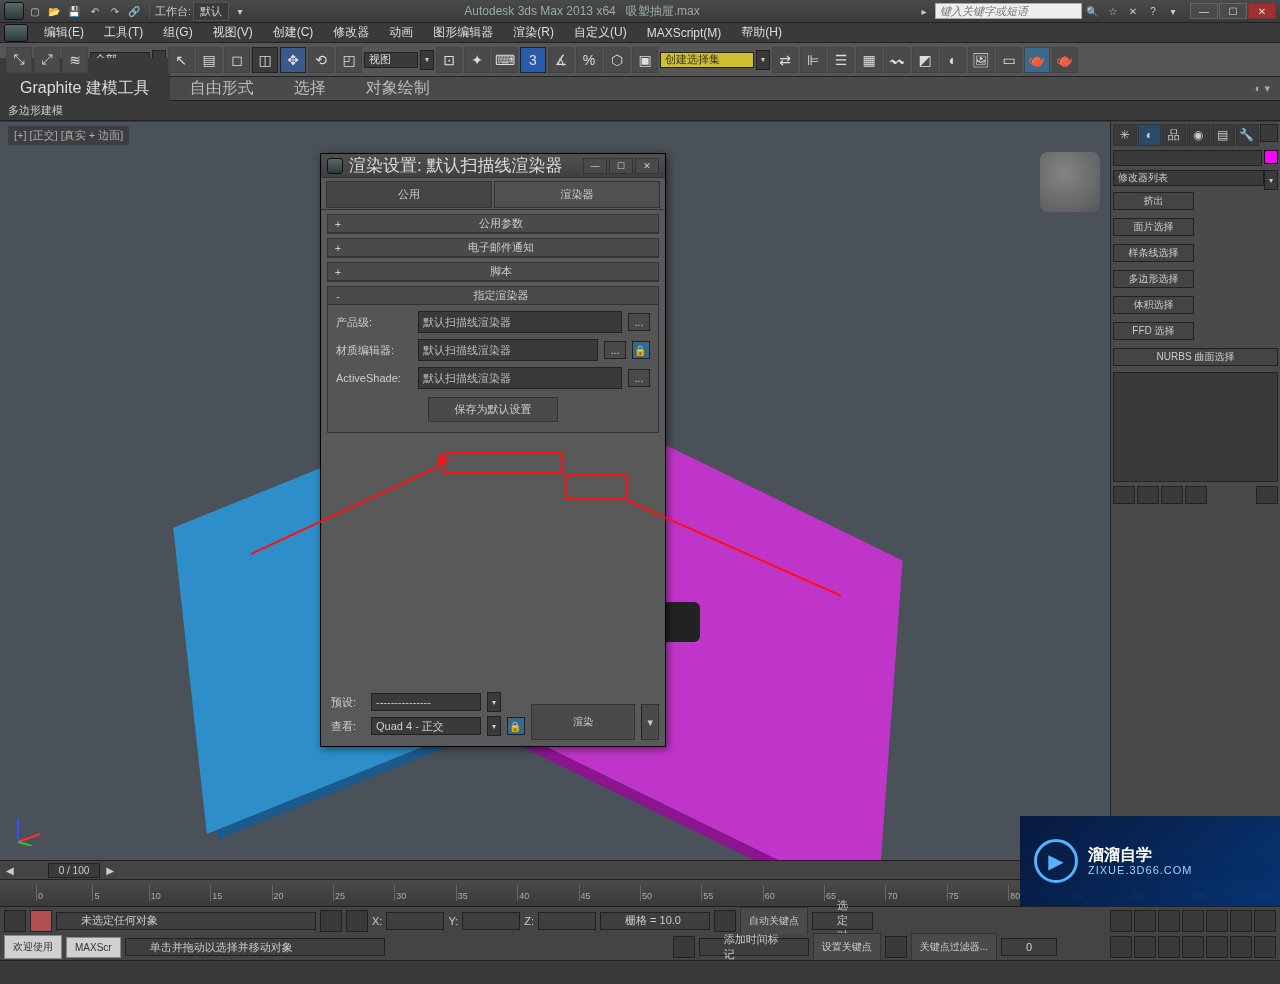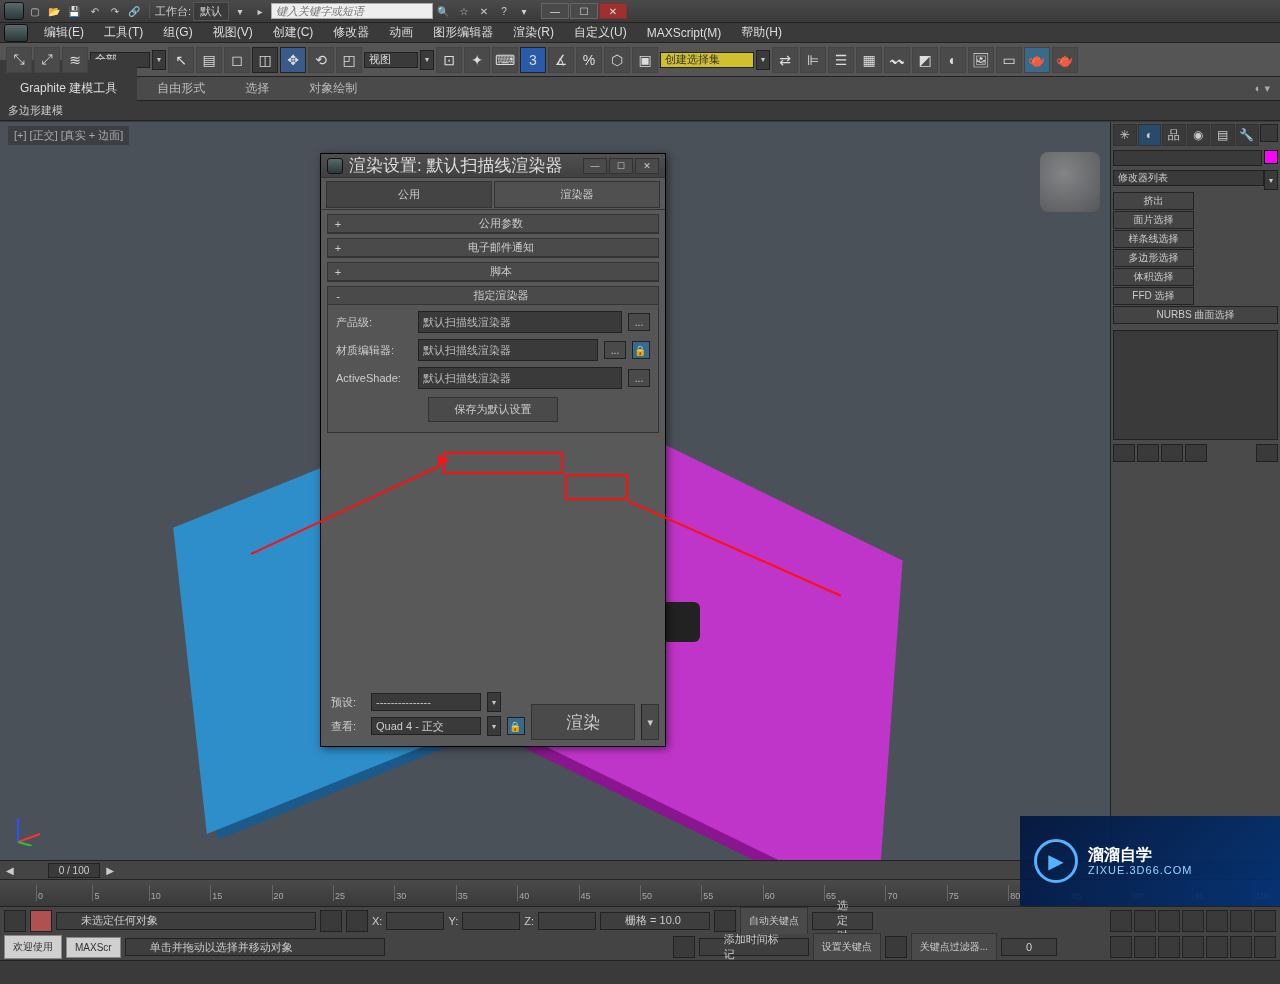--- a/index.html
+++ b/index.html
@@ -5,40 +5,40 @@
 * { margin: 0; padding: 0; box-sizing: border-box; font-family: "Microsoft YaHei", Arial, sans-serif; user-select: none; }
 body { background: #3a3a3a; width: 1280px; height: 984px; overflow: hidden; position: relative; color: #cccccc; font-size: 11px; }
 
 
 .titlebar { height: 23px; background: linear-gradient(#4a4a4a, #3a3a3a); display: flex; align-items: center; gap: 2px; padding: 0 4px; border-bottom: 1px solid #222; }
 .app-icon { width: 20px; height: 18px; background: linear-gradient(#5a6a6a,#2a3a3a); border-radius: 3px; border: 1px solid #111; }
 .tb-btn { width: 18px; height: 16px; display: inline-flex; align-items: center; justify-content: center; color: #ccc; font-size: 10px; }
 .tb-sep { width: 1px; height: 14px; background: #555; margin: 0 3px; }
 .workspace-dd { background: #3a3a3a; border: 1px solid #555; padding: 1px 6px; font-size: 11px; color: #ccc; }
 .titlebar .apptitle { flex: 1; text-align: center; color: #9aa; font-size: 12px; }
-.search-box { width: 162px; height: 16px; background: #eee; border: 1px solid #aaa; color: #666; font-style: italic; padding: 0 4px; font-size: 11px; }
+.search-box { width: 147px; height: 16px; background: #eee; border: 1px solid #aaa; color: #666; font-style: italic; padding: 0 4px; font-size: 11px; }
 .win-btns { display: flex; gap: 1px; margin-left: 6px; }
 .win-btn { width: 28px; height: 16px; background: #4a4a4a; border: 1px solid #666; display: flex; align-items: center; justify-content: center; color: #ddd; font-size: 10px; }
 .win-close { background: #a03030; border-color: #803030; }
 
 
 .menubar { height: 20px; background: #3a3a3a; display: flex; align-items: center; padding: 0 4px; border-bottom: 1px solid #222; }
 .menubar .menu-item { padding: 2px 10px; color: #ddd; font-size: 12px; }
 
 
 .toolbar { height: 34px; background: #555; display: flex; align-items: center; padding: 2px 6px; gap: 2px; border-bottom: 1px solid #222; }
 .t-icon { width: 26px; height: 26px; border: 1px solid #444; background: #4a4a4a; display: inline-flex; align-items: center; justify-content: center; position: relative; font-size: 14px; color: #ddd; }
 .t-icon.active { background: #3a3a3a; border: 1px solid #222; }
 .t-dd { height: 16px; background: #3a3a3a; border: 1px solid #222; color: #ddd; padding: 1px 4px; font-size: 11px; display: flex; align-items: center; }
 .t-dd-arrow { width: 14px; height: 20px; background: #3a3a3a; border: 1px solid #222; display: inline-flex; align-items: center; justify-content: center; font-size: 8px; }
 .yellow-box { background: #d0c030 !important; color: #333 !important; }
 
 
 .ribbon { height: 24px; background: #4a4a4a; display: flex; align-items: center; border-bottom: 1px solid #222; }
-.ribbon-tab { padding: 20px 20px; font-size: 12px; color: #bbb; }
+.ribbon-tab { padding: 20px 20px; font-size: 16px; color: #bbb; }
 .ribbon-tab.active { background: #3a3a3a; color: #ddd; }
 .ribbon-bar2 { height: 20px; background: #3a3a3a; padding: 2px 8px; border-bottom: 1px solid #222; font-size: 11px; color: #ccc; }
 
 
 .main { position: absolute; top: 122px; left: 0; right: 170px; bottom: 124px; background: #4b5158; }
 .viewport-label { position: absolute; top: 4px; left: 8px; color: #aaa; font-size: 11px; background: rgba(50,50,50,0.6); padding: 2px 6px; }
 .viewcube { position: absolute; top: 30px; right: 10px; width: 60px; height: 60px; background: radial-gradient(circle at 40% 35%, #9a9a9a, #5a5a5a); border-radius: 8px; opacity: 0.7; }
 .axis-gizmo { position: absolute; left: 14px; bottom: 14px; width: 34px; height: 34px; }
 
 
@@ -49,21 +49,21 @@
 
 
 .cmdpanel { position: absolute; top: 122px; right: 0; width: 170px; bottom: 124px; background: #4a4a4a; border-left: 1px solid #222; padding: 2px; }
 .cmd-icons { display: flex; gap: 1px; height: 22px; margin-bottom: 4px; }
 .cmd-ico { flex: 1; border: 1px solid #333; background: #3a3a3a; display: flex; align-items: center; justify-content: center; font-size: 12px; }
 .mod-row { display: flex; gap: 2px; height: 18px; margin-bottom: 2px; }
 .mod-row .mod-label { flex: 1; height: 16px; background: #3a3a3a; border: 1px solid #222; color: #c0a060; font-size: 10px; text-align: left; padding: 0 4px; display: flex; align-items: center; }
 .swatch { width: 14px; height: 14px; background: #ff00ff; border: 1px solid #000; }
 .mod-dd { display: flex; margin-bottom: 2px; }
 .mod-dd-box { flex: 1; height: 16px; background: #3a3a3a; border: 1px solid #222; font-size: 10px; padding: 0 4px; color: #ccc; }
-.btn-grid { display: flex; flex-wrap: wrap; gap: 1px; margin-bottom: 6px; flex-direction: column; }
+.btn-grid { display: flex; flex-wrap: wrap; gap: 8px; margin-bottom: 6px; flex-direction: column; }
 .btn-cell { width: 49%; height: 18px; background: #444; border: 1px solid #222; font-size: 10px; color: #ccc; text-align: center; line-height: 16px; }
 .btn-cell.full { width: 100%; }
 .mod-stack { width: 100%; height: 110px; background: #3a3a3a; border: 1px solid #222; margin-bottom: 4px; }
 .mod-ctrl { display: flex; gap: 2px; margin-bottom: 10px; }
 .mod-ctrl .mci { width: 22px; height: 18px; background: #3a3a3a; border: 1px solid #222; }
 .hammer { width: 18px; height: 18px; background: #3a3a3a; border: 1px solid #222; float: right; }
 
 
 .dialog { position: absolute; top: 153px; left: 320px; width: 346px; height: 594px; background: #595959; border: 1px solid #000; box-shadow: 2px 2px 8px rgba(0,0,0,0.5); }
 .dlg-title { height: 24px; background: linear-gradient(#505050,#404040); display: flex; align-items: center; padding: 0 6px; gap: 6px; border-bottom: 1px solid #333; }
@@ -82,21 +82,21 @@
 .renderer-row { display: flex; align-items: center; margin-bottom: 6px; font-size: 11px; gap: 6px; }
 .renderer-row .lab { width: 76px; color: #ccc; }
 .renderer-row .fld { flex: 1; height: 22px; background: #3a3a3a; border: 1px solid #222; color: #bbb; padding: 0 4px; display: flex; align-items: center; }
 .renderer-row .dots { width: 22px; height: 18px; background: #4a4a4a; border: 1px solid #222; display: flex; align-items: center; justify-content: center; font-size: 10px; }
 .renderer-row .lock { width: 18px; height: 18px; background: #3a6a8a; border: 1px solid #222; display: flex; align-items: center; justify-content: center; font-size: 10px; }
 .save-btn { display: block; margin: 8px auto 4px; padding: 4px 18px; font-size: 11px; background: #4a4a4a; border: 1px solid #333; color: #ccc; text-align: center; width: 130px; }
 .dlg-footer { position: absolute; bottom: 6px; left: 10px; right: 6px; }
 .foot-row { display: flex; align-items: center; gap: 6px; margin-bottom: 4px; font-size: 11px; }
 .foot-row .lab { width: 34px; }
 .foot-row .dd { flex: 0 0 110px; height: 18px; background: #3a3a3a; border: 1px solid #222; color: #ccc; padding: 0 4px; display: flex; align-items: center; }
-.render-btn { width: 120px; height: 36px; background: #4a4a4a; border: 1px solid #333; display: flex; align-items: center; justify-content: center; font-size: 17px; }
+.render-btn { width: 120px; height: 36px; background: #4a4a4a; border: 1px solid #333; display: flex; align-items: center; justify-content: center; font-size: 10px; }
 .render-split { width: 20px; height: 36px; background: #4a4a4a; border: 1px solid #333; border-left: 1px solid #222; display: flex; align-items: center; justify-content: center; }
 
 
 .red-box { position: absolute; border: 2px solid #ff1010; pointer-events: none; }
 .red-line { position: absolute; background: #ff1010; height: 2px; transform-origin: left center; pointer-events: none; }
 .red-arrow { position: absolute; width: 0; height: 0; border-style: solid; pointer-events: none; }
 
 
 .timeslider { position: absolute; bottom: 105px; left: 0; right: 170px; height: 19px; background: #444; border-top: 1px solid #222; display: flex; align-items: center; font-size: 10px; color: #ccc; }
 .slider-thumb { background: #3a3a3a; border: 1px solid #222; padding: 1px 10px; margin-left: 28px; }
@@ -126,20 +126,23 @@
   <span class="tb-btn">▢</span>
   <span class="tb-btn">📂</span>
   <span class="tb-btn">💾</span>
   <span class="tb-btn">↶</span>
   <span class="tb-btn">↷</span>
   <span class="tb-btn">🔗</span>
   <span class="tb-sep"></span>
   <span>工作台:</span>
   <span class="workspace-dd">默认</span>
   <span class="tb-btn">▾</span>
+  <div class="apptitle">
+    <span>Autodesk 3ds Max  2013 x64</span>&nbsp;&nbsp;&nbsp;<span>吸塑抽屉.max</span>
+  </div>
   <span class="tb-btn">▸</span>
   <input class="search-box" placeholder="键入关键字或短语" style="">
   <span class="tb-btn">🔍</span>
   <span class="tb-btn">☆</span>
   <span class="tb-btn">✕</span>
   <span class="tb-btn">?</span>
   <span class="tb-btn">▾</span>
   <div class="win-btns">
     <div class="win-btn">—</div>
     <div class="win-btn">☐</div>

